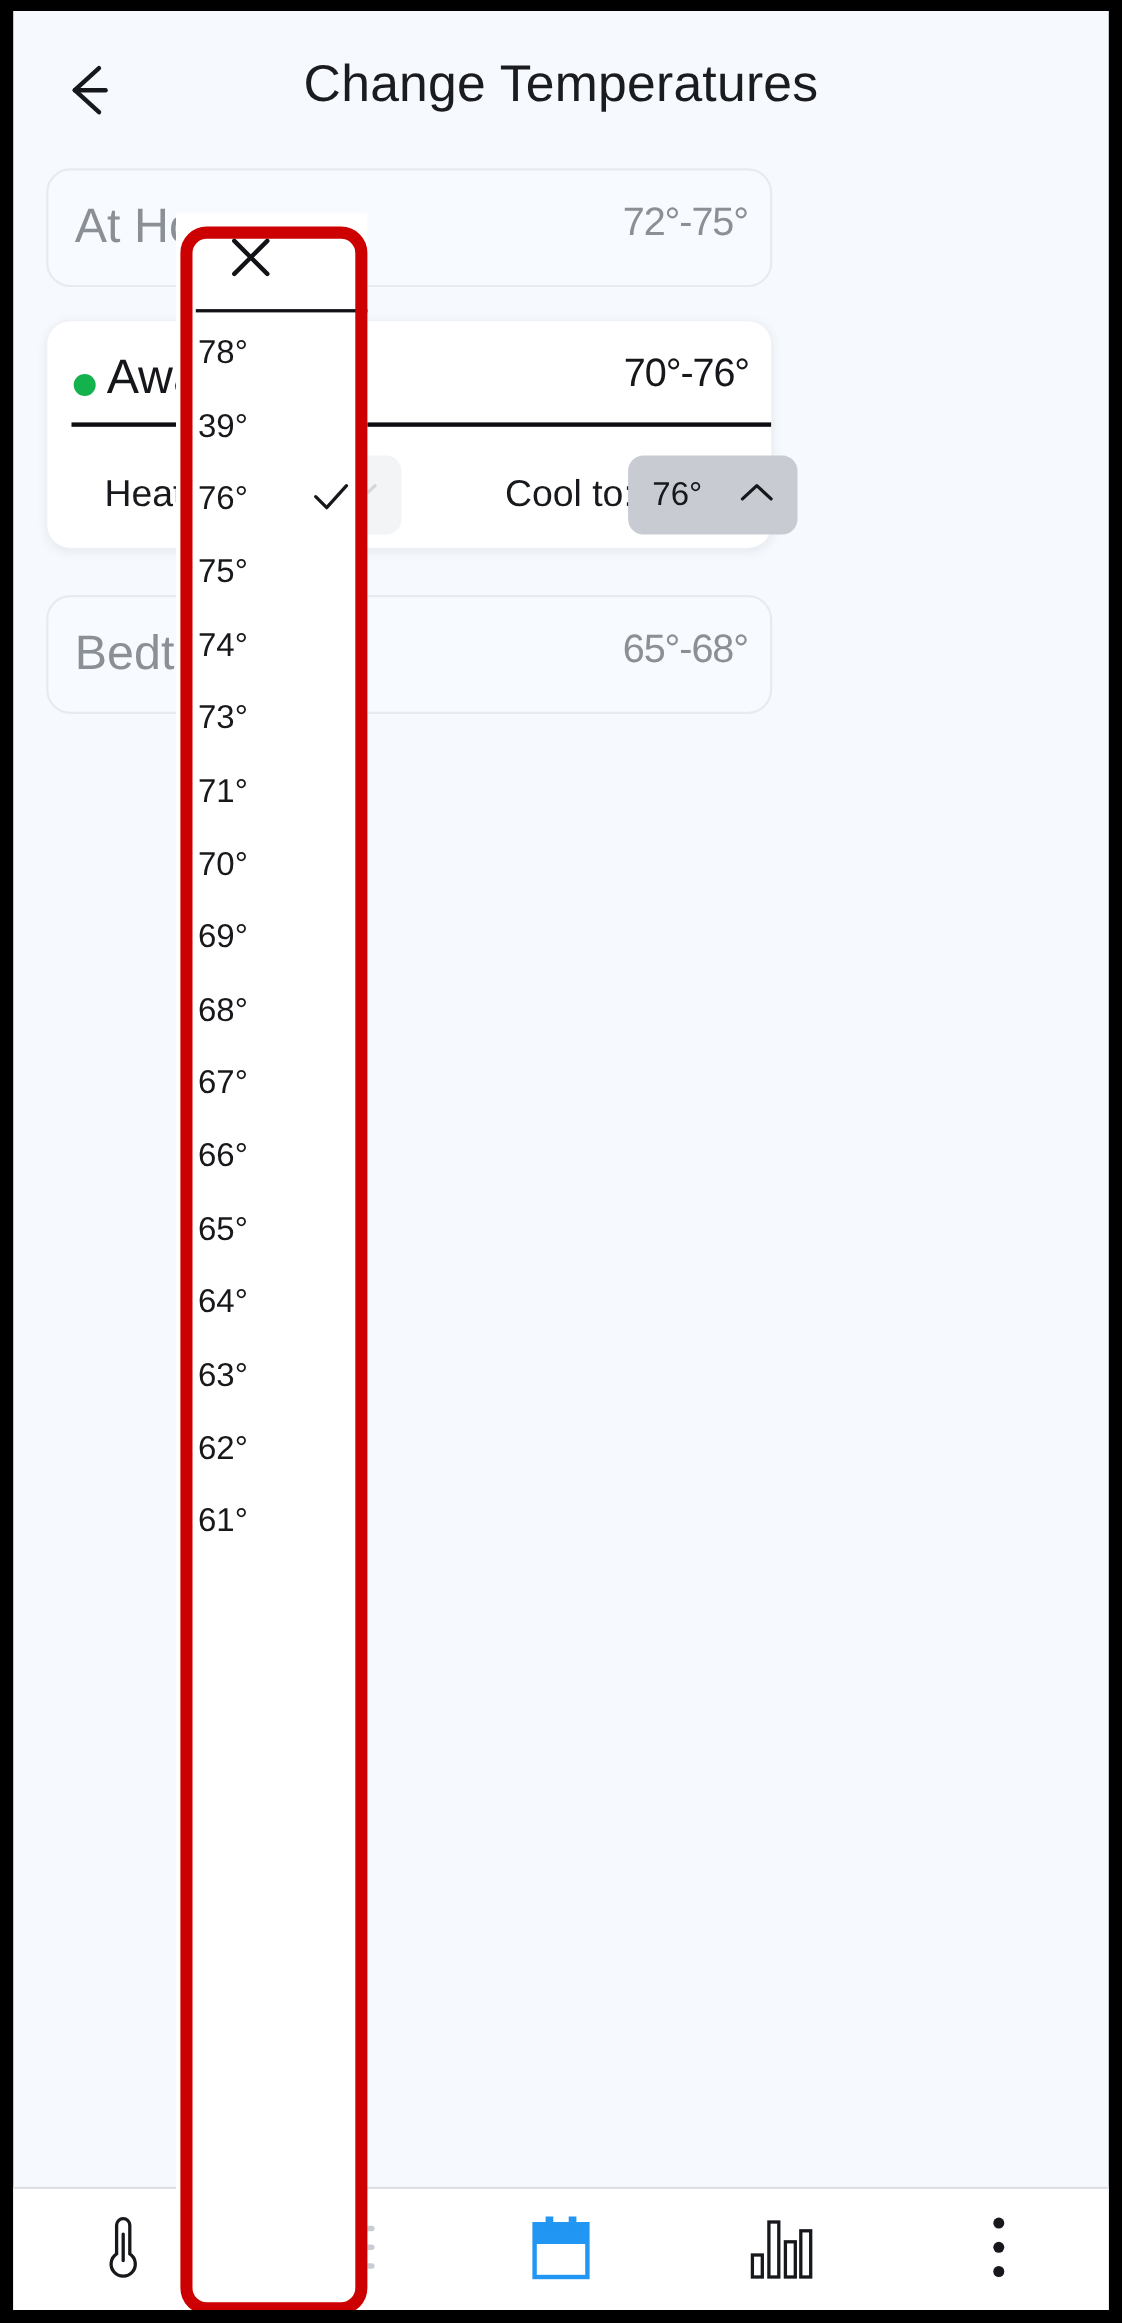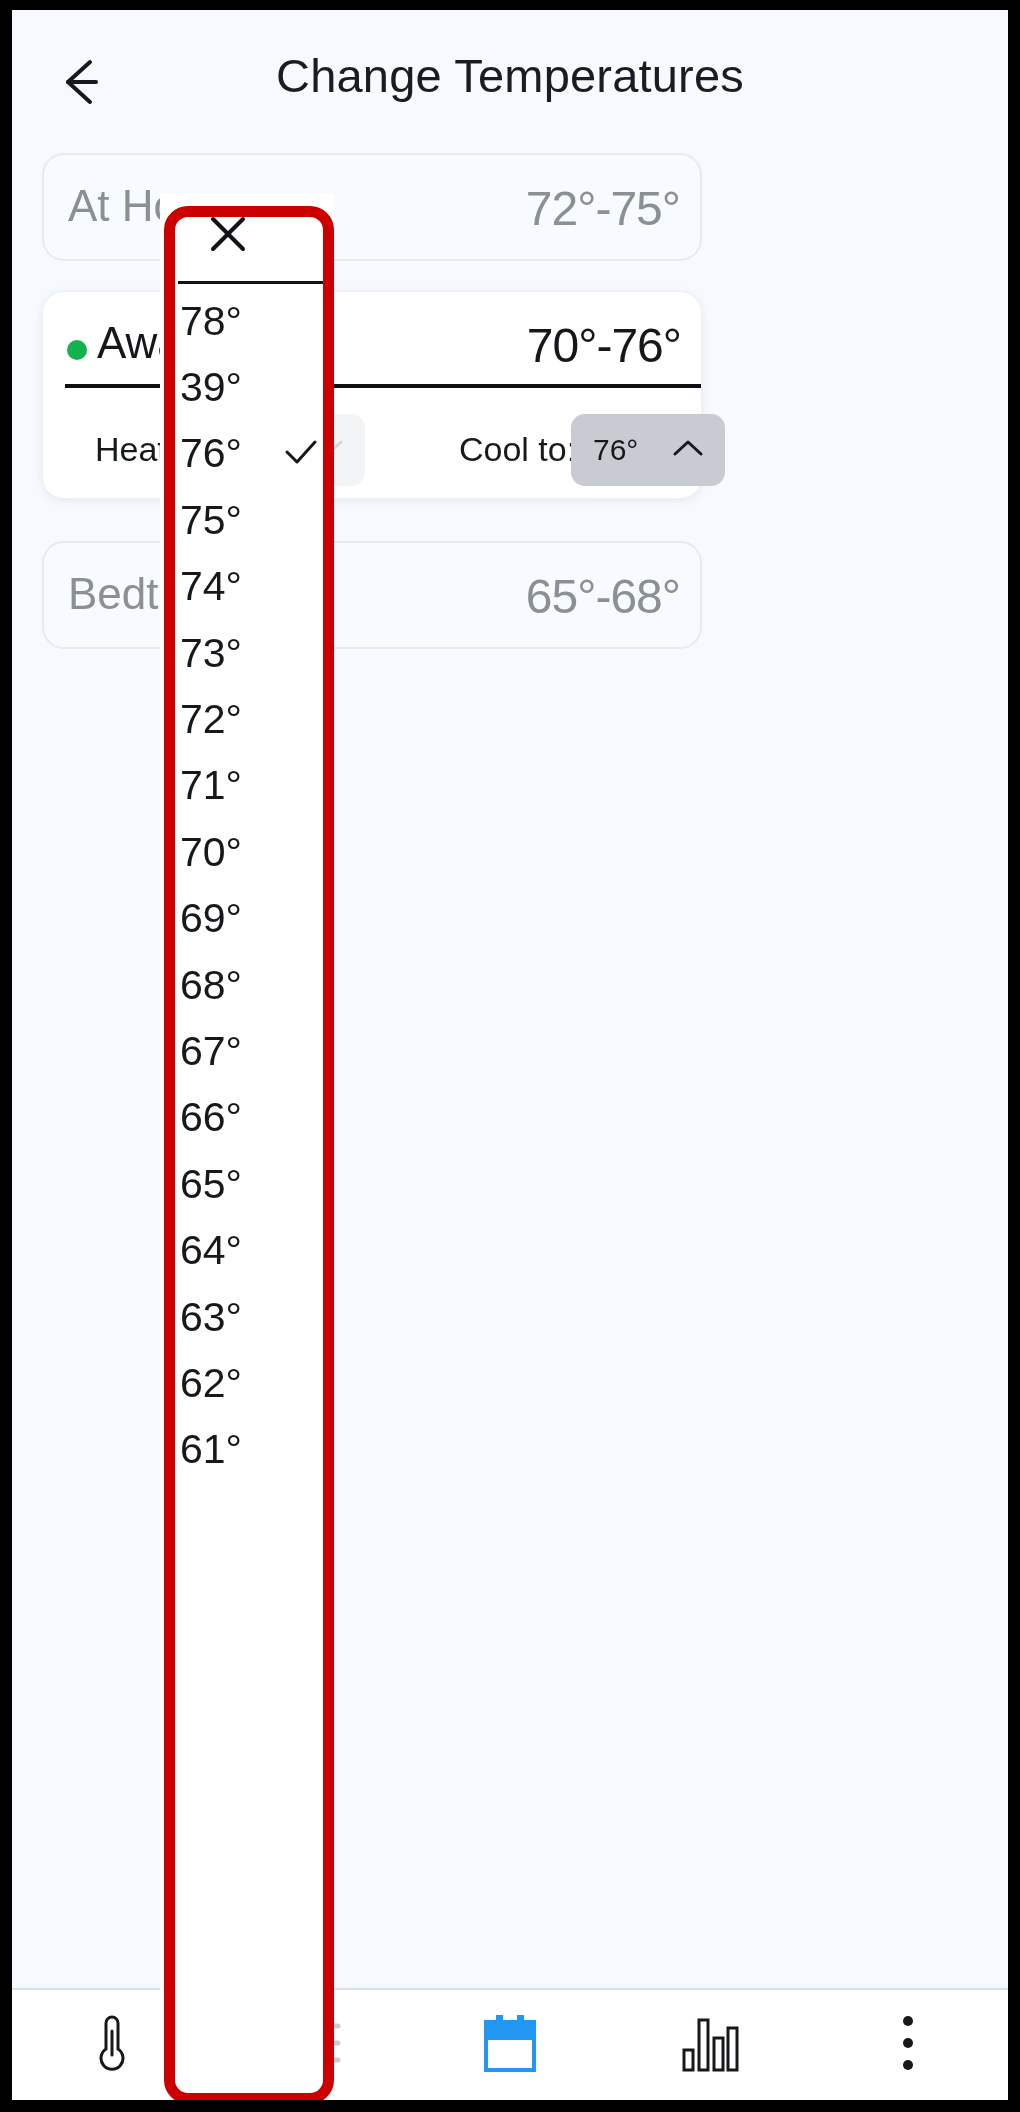--- a/index.html
+++ b/index.html
@@ -101,21 +101,21 @@
     color: #8b8f96;
   }
   .card-name-active {
     color: #15171a;
     left: 54px;
   }
   .card-range {
     position: absolute;
     right: 20px;
     top: 26px;
-    font-size: 48px;
+    font-size: 36px;
     color: #8b8f96;
     letter-spacing: -1px;
   }
   .card-range-active { color: #15171a; }
   #status-dot {
     position: absolute;
     left: 24px;
     top: 48px;
     width: 20px;
     height: 20px;
@@ -224,21 +224,21 @@
   .dd-item {
     position: relative;
     height: 66.4px;
     display: flex;
     align-items: center;
     cursor: pointer;
   }
   .dd-item-label {
     position: absolute;
     left: 20px;
-    font-size: 41px;
+    font-size: 30px;
     color: #16181b;
   }
   .dd-check {
     position: absolute;
     left: 124px;
     top: 50%;
     transform: translateY(-50%);
   }
 
   
@@ -363,23 +363,20 @@
           <div class="dd-item">
             <span class="dd-item-label">75°</span>
           </div>
           <div class="dd-item">
             <span class="dd-item-label">74°</span>
           </div>
           <div class="dd-item">
             <span class="dd-item-label">73°</span>
           </div>
           <div class="dd-item">
-            <span class="dd-item-label">72°</span>
-          </div>
-          <div class="dd-item">
             <span class="dd-item-label">71°</span>
           </div>
           <div class="dd-item">
             <span class="dd-item-label">70°</span>
           </div>
           <div class="dd-item">
             <span class="dd-item-label">69°</span>
           </div>
           <div class="dd-item">
             <span class="dd-item-label">68°</span>

